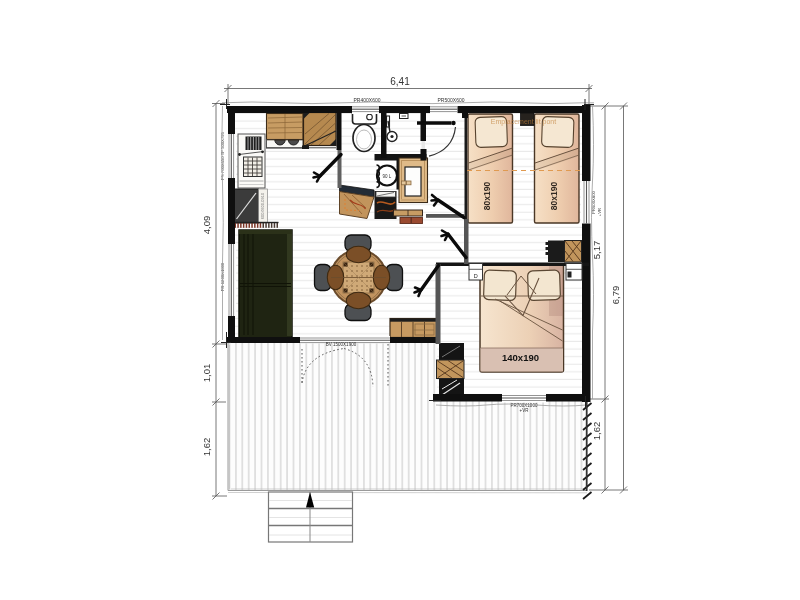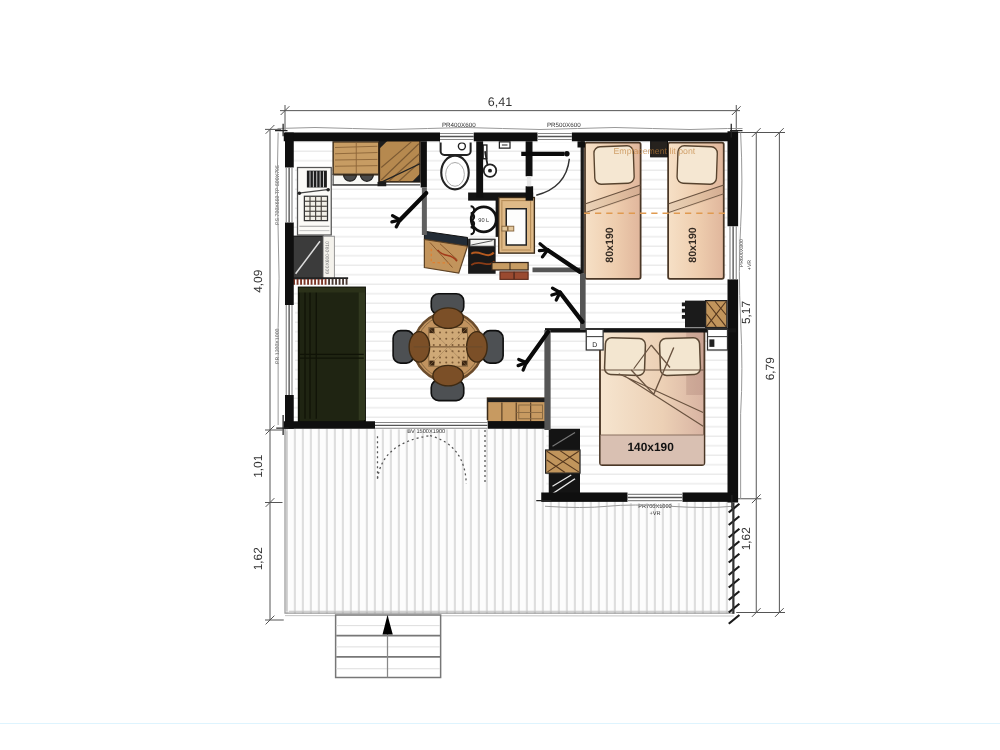--- a/index.html
+++ b/index.html
@@ -1,16 +1,16 @@
 <!DOCTYPE html>
 <html><head>
 <meta charset="utf-8">
 <style>
 html,body{margin:0;padding:0;background:#ffffff;}
-#page{position:relative;width:800px;height:579px;background:#7dd3fc;overflow:hidden;}
+#page{position:relative;width:800px;height:579px;background:#fde047;overflow:hidden;}
 svg{font-family:"Liberation Sans", sans-serif;}
 </style>
 </head>
 <body>
 <div id="page">
 <svg width="800" height="600" viewBox="0 0 800 600">
 <defs>
 <pattern id="hfloor" width="8" height="7.6" patternUnits="userSpaceOnUse">
 <rect width="8" height="7.6" fill="#ffffff"></rect>
 <line x1="0" y1="7" x2="8" y2="7" stroke="#e8e8e8" stroke-width="1"></line>

